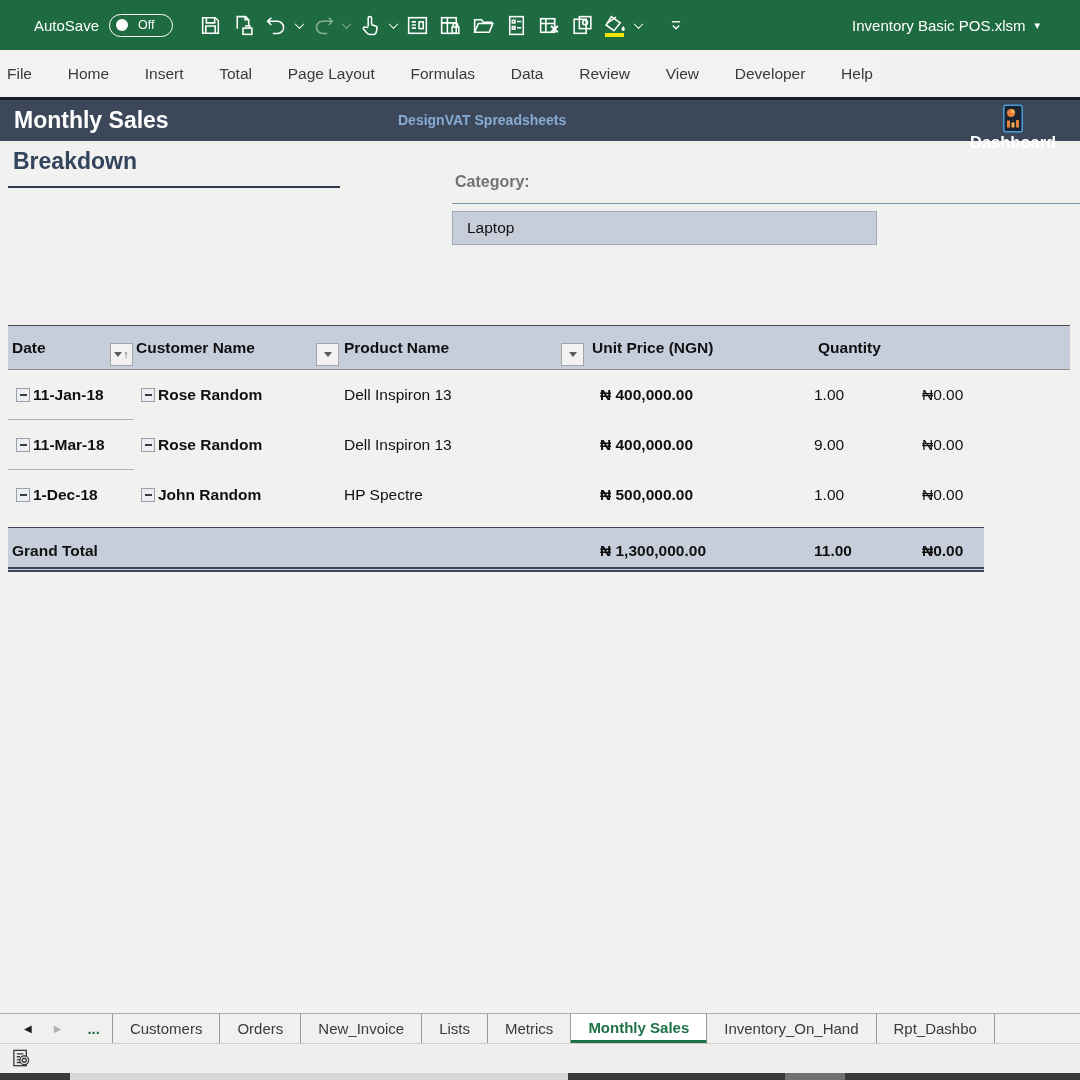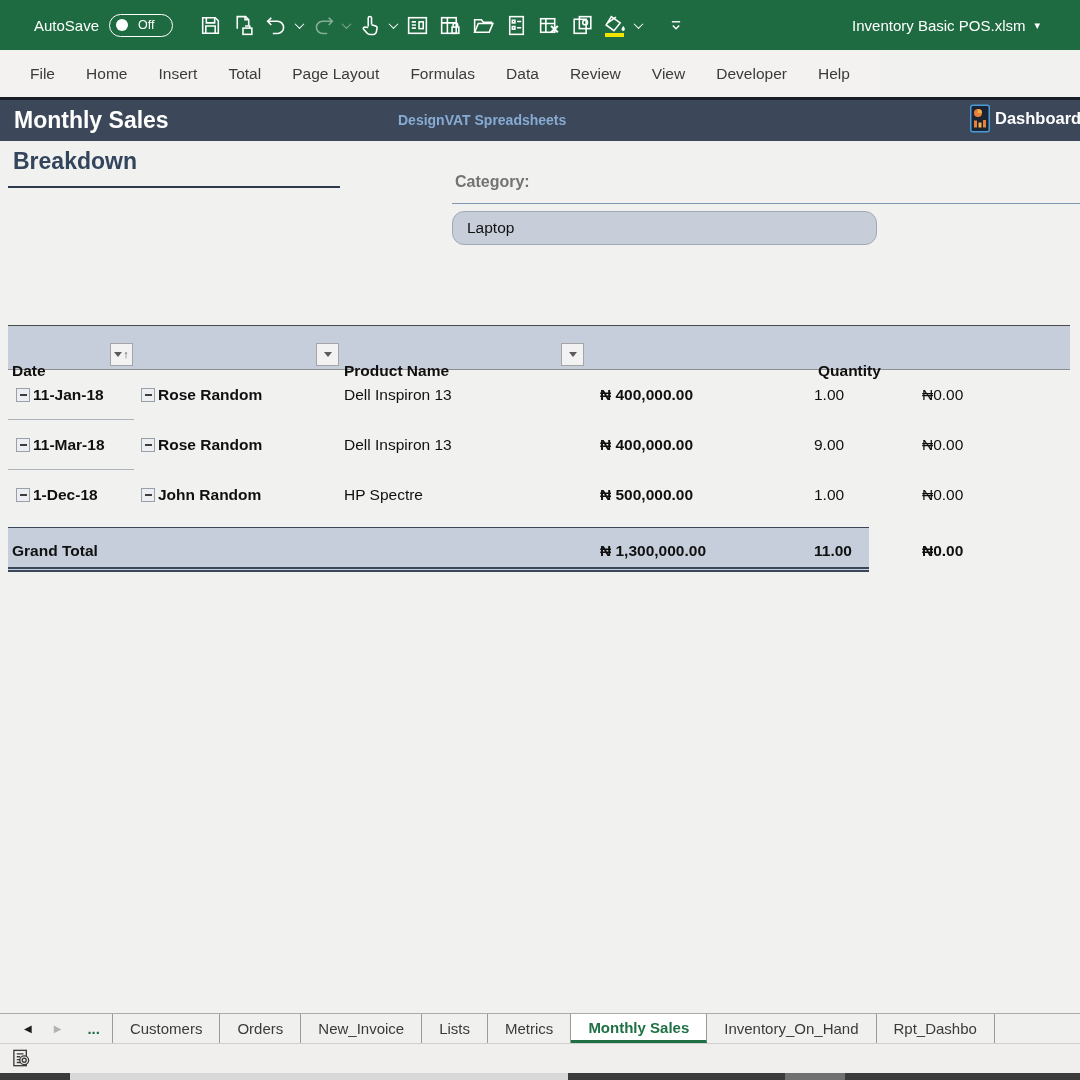--- a/index.html
+++ b/index.html
@@ -16,61 +16,61 @@
   .qat .ic { width:26px; height:26px; display:flex; align-items:center; justify-content:center; cursor:pointer; }
   .qat svg { stroke:#fff; fill:none; stroke-width:1.5; }
   .dim { opacity:.45; }
   .chev { width:7px; height:7px; border-right:1.6px solid #fff; border-bottom:1.6px solid #fff; transform:rotate(45deg) translate(-1px,-1px); display:inline-block; cursor:pointer; }
   .fillwrap { position:relative; }
   .fillbar { position:absolute; left:3px; bottom:1px; width:19px; height:4px; background:#F2E400; }
   .filename { position:absolute; right:40px; top:0; height:50px; display:flex; align-items:center; gap:9px; font-size:15px; color:#fff; cursor:pointer; }
   .filename .caret { font-size:11px; }
 
   
-  .menubar { position:absolute; left:0; top:50px; width:880px; height:47px; background:#F3F2F1; display:flex; align-items:center; justify-content:space-between; padding:0 30px; }
+  .menubar { position:absolute; left:0; top:50px; width:880px; height:47px; background:#F3F2F1; display:flex; align-items:center; justify-content:space-between; padding:0 7px; }
   .menubar .mtab { font-size:15.5px; color:#3B3B3B; cursor:pointer; white-space:nowrap; }
 
   
   .appheader { position:absolute; left:0; top:97px; width:1080px; height:44px; background:#3C4859; border-top:3px solid #181D26; }
   .apptitle { position:absolute; left:14px; top:7px; font-size:23px; font-weight:bold; color:#fff; }
   .brand { position:absolute; left:398px; top:12px; font-size:14px; font-weight:bold; color:#87ABD3; }
-  .dashbtn { position:absolute; left:970px; top:4px; display:flex; align-items:center; gap:5px; cursor:pointer; }
+  .dashbtn { position:absolute; left:970px; top:4px; display:flex; align-items:center; cursor:pointer;flex-direction:column; }
   .dashbtn .dlabel { font-size:16.5px; font-weight:bold; color:#fff; white-space:nowrap; }
 
   
   .subtitle { position:absolute; left:13px; top:148px; font-size:23px; font-weight:bold; color:#32455C; }
   .subtitle-rule { position:absolute; left:8px; top:186px; width:332px; height:0; border-top:2px solid #2E3B4E; }
 
   
   .panel { position:absolute; left:8px; top:205px; width:335px; height:98px; background:#CCD3DE; border:1px solid #A6ADB9; }
   .plabel { position:absolute; font-size:16px; font-weight:bold; color:#111; }
   .pvalue { position:absolute; font-size:16px; color:#111; }
   .pbtn { position:absolute; width:23px; height:23px; background:#F4F4F4; border:1px solid #9AA0A6; display:flex; align-items:center; justify-content:center; cursor:pointer; }
   .tri { width:0; height:0; border-left:4px solid transparent; border-right:4px solid transparent; border-top:5px solid #5a5a5a; display:inline-block; }
 
   
   .catlabel { position:absolute; left:455px; top:173px; font-size:16px; font-weight:bold; color:#737373; }
   .catrule { position:absolute; left:452px; top:203px; width:628px; border-top:1px solid #7E96AE; }
-  .slicer-item { position:absolute; left:452px; top:211px; width:425px; height:34px; background:#C7CDD9; border:1px solid #A2A9B6; border-radius:12px; display:flex; align-items:center; padding-left:14px; font-size:15.5px; color:#111; cursor:pointer; }
+  .slicer-item { position:absolute; left:452px; top:211px; width:425px; height:34px; background:#C7CDD9; border:1px solid #A2A9B6; border-radius:0; display:flex; align-items:center; padding-left:14px; font-size:15.5px; color:#111; cursor:pointer; }
 
   
   .pivot-topline { position:absolute; left:8px; top:325px; width:1062px; border-top:1px solid #4A4A4A; }
   .thead { position:absolute; left:8px; top:326px; width:1062px; height:44px; background:#C6CEDC; border-bottom:1px solid #8F8F8F; }
-  .hcell { position:absolute; top:0; height:55px; line-height:44px; font-size:15.5px; font-weight:bold; color:#101010;margin-top:23px; }
+  .hcell { position:absolute; top:0; height:55px; line-height:44px; font-size:15.5px; font-weight:bold; color:#101010; }
   .hbtn { position:absolute; bottom:3px; width:23px; height:23px; background:#F2F2F2; border:1px solid #A5A5A5; display:flex; align-items:center; justify-content:center; gap:1px; cursor:pointer; }
   .uparr { font-size:11px; color:#555; line-height:1; }
 
   .prow { position:absolute; left:0; width:1080px; height:50px; }
   .cell { position:absolute; top:0; height:50px; line-height:50px; font-size:15.5px; color:#101010; white-space:nowrap; }
   .b { font-weight:bold; }
   .minus { position:absolute; top:18px; width:14px; height:14px; background:#ECEEF1; border:1px solid #98A0AC; display:flex; align-items:center; justify-content:center; cursor:pointer; }
   .minus i { display:block; width:7px; height:1.6px; background:#3c3c3c; }
   .sep::after { content:""; position:absolute; left:8px; bottom:0; width:126px; border-bottom:1px solid #AEB4BE; }
 
-  .gtotal { position:absolute; left:8px; top:527px; width:861px; height:45px; background:#C6CEDC; border-top:1px solid #3A4759; border-bottom:5px double #3A4759; }
+  .gtotal { position:absolute; left:8px; top:527px; width:976px; height:45px; background:#C6CEDC; border-top:1px solid #3A4759; border-bottom:5px double #3A4759; }
   .gtotal .cell { height:45px; line-height:45px; }
 
   
   .tabbar { position:absolute; left:0; top:1013px; width:1080px; height:30px; background:#F0F0EF; border-top:1px solid #ABABAB; display:flex; align-items:stretch; }
   .navarrows { display:flex; align-items:center; gap:22px; padding:0 14px 0 24px; }
   .navarrows .na { font-size:10px; cursor:pointer; }
   .na-left { color:#1c1c1c; }
   .na-right { color:#B3B3B3; }
   .overflow-dots { color:#1F7145; font-weight:bold; font-size:15px; display:flex; align-items:center; padding:0 12px; cursor:pointer; border-right:1px solid #9A9A9A; }
   .stab { display:flex; align-items:center; padding:0 17px; font-size:15px; color:#3B3B3B; border-right:1px solid #9A9A9A; cursor:pointer; white-space:nowrap; }
@@ -240,27 +240,29 @@
   </div>
 
   <div class="pivot-topline"></div>
 
   <div class="thead">
     <span class="hcell" style="left:4px;">Date</span>
     <span class="hbtn" style="left:102px;">
         <span class="tri"></span>
         <span class="uparr">↑</span>
       </span>
+    <span class="hcell" style="left:128px;">Customer Name</span>
     <span class="hbtn" style="left:308px;">
         <span class="tri"></span>
       </span>
     <span class="hcell" style="left:336px;">Product Name</span>
     <span class="hbtn" style="left:553px;">
         <span class="tri"></span>
       </span>
+    <span class="hcell" style="left:584px;">Unit Price (NGN)</span>
     <span class="hcell" style="left:810px;">Quantity</span>
   </div>
 
   <div class="prow sep" style="top:370px;">
     <span class="minus" style="left:16px;">
         <i></i>
       </span>
     <span class="cell b" style="left:33px;">11-Jan-18</span>
     <span class="minus" style="left:141px;">
         <i></i>

